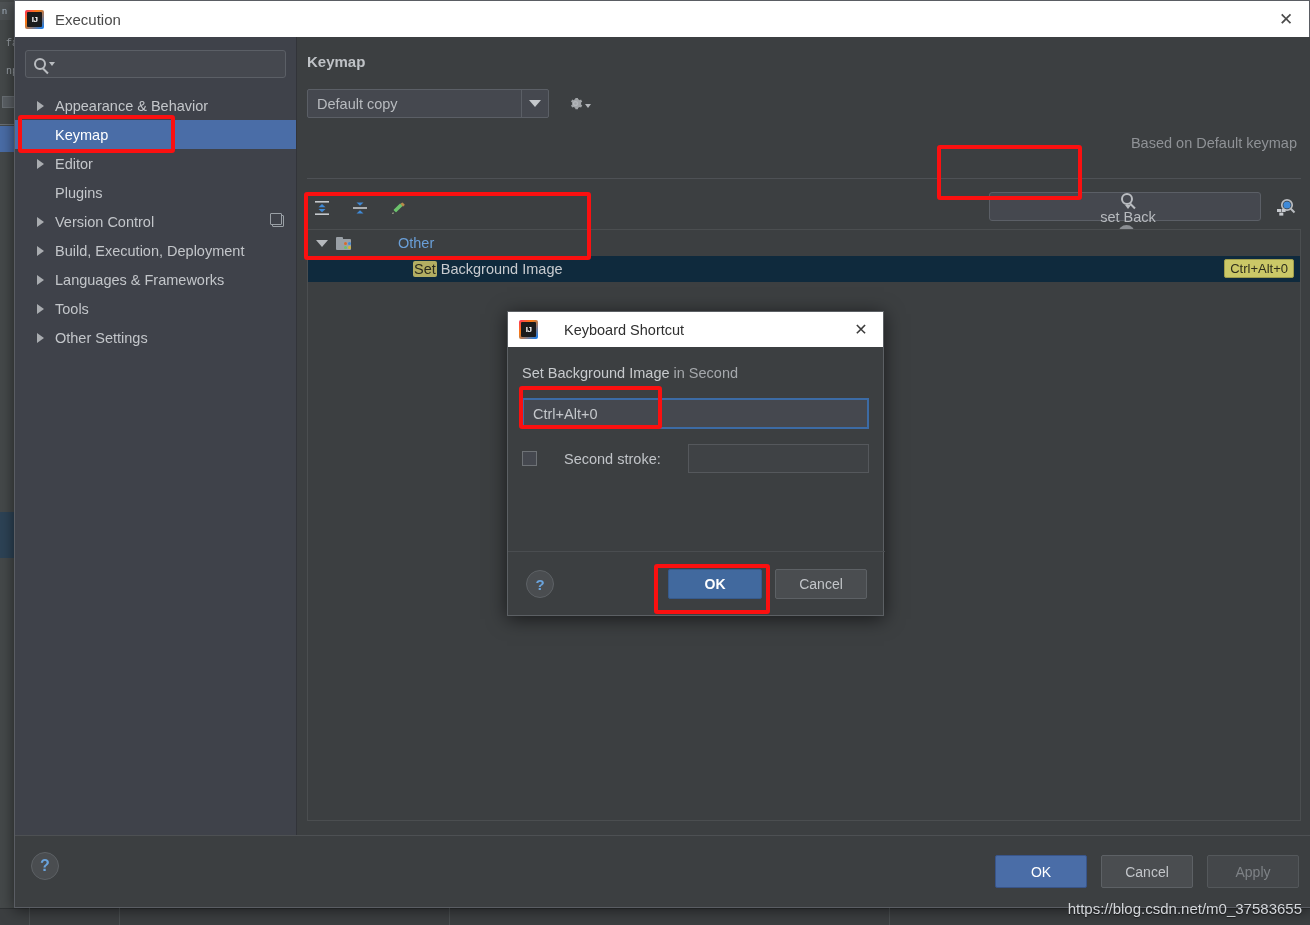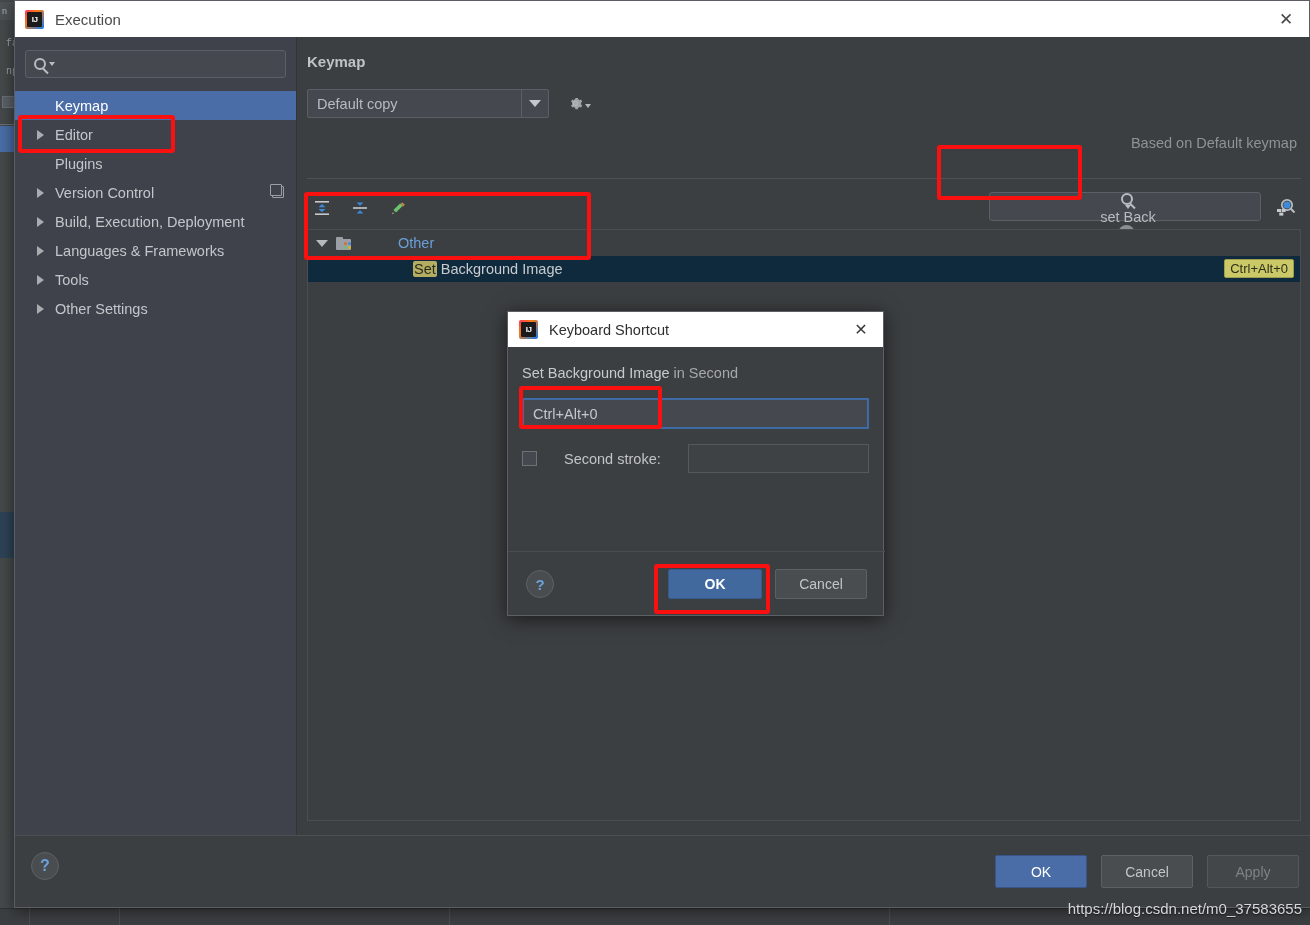--- a/index.html
+++ b/index.html
@@ -355,21 +355,21 @@
     background: #3c3f41;
     border: 1px solid #5c6064;
     box-shadow: 0 3px 18px rgba(0,0,0,.6);
     z-index: 40;
   }
   #dlg-titlebar {
     height: 35px; background: #ffffff;
     display: flex; align-items: center; padding-left: 11px;
     position: relative;
   }
-  #dlg-title { margin-left: 11px; font-size: 14.5px; color: #2f2f2f; }
+  #dlg-title { margin-left: 26px; font-size: 14.5px; color: #2f2f2f; }
   #dlg-close {
     position: absolute; right: 0; top: 0; width: 44px; height: 35px;
     display: flex; align-items: center; justify-content: center;
     color: #3c3c3c; font-size: 16px; cursor: pointer;
   }
   #dlg-body { position: relative; padding: 18px 14px 0 14px; }
   #dlg-caption { font-size: 14.5px; color: #a5a8ac; }
   #dlg-caption .strong { color: #c7cacd; }
   #first-stroke {
     margin-top: 17px;
@@ -479,20 +479,24 @@
 
   <div id="settings-body">
 
     <div id="sidebar">
       <div id="sidebar-search" title="">
         <span class="mag"></span>
         <span class="mag-caret"></span>
       </div>
 
       <div id="tree">
+        <div class="tree-item">
+          <span class="tree-arrow"></span>
+          <span>Appearance &amp; Behavior</span>
+        </div>
         <div class="tree-item selected">
           <span class="tree-arrow blank"></span>
           <span>Keymap</span>
         </div>
         <div class="tree-item">
           <span class="tree-arrow"></span>
           <span>Editor</span>
         </div>
         <div class="tree-item">
           <span class="tree-arrow blank"></span>

